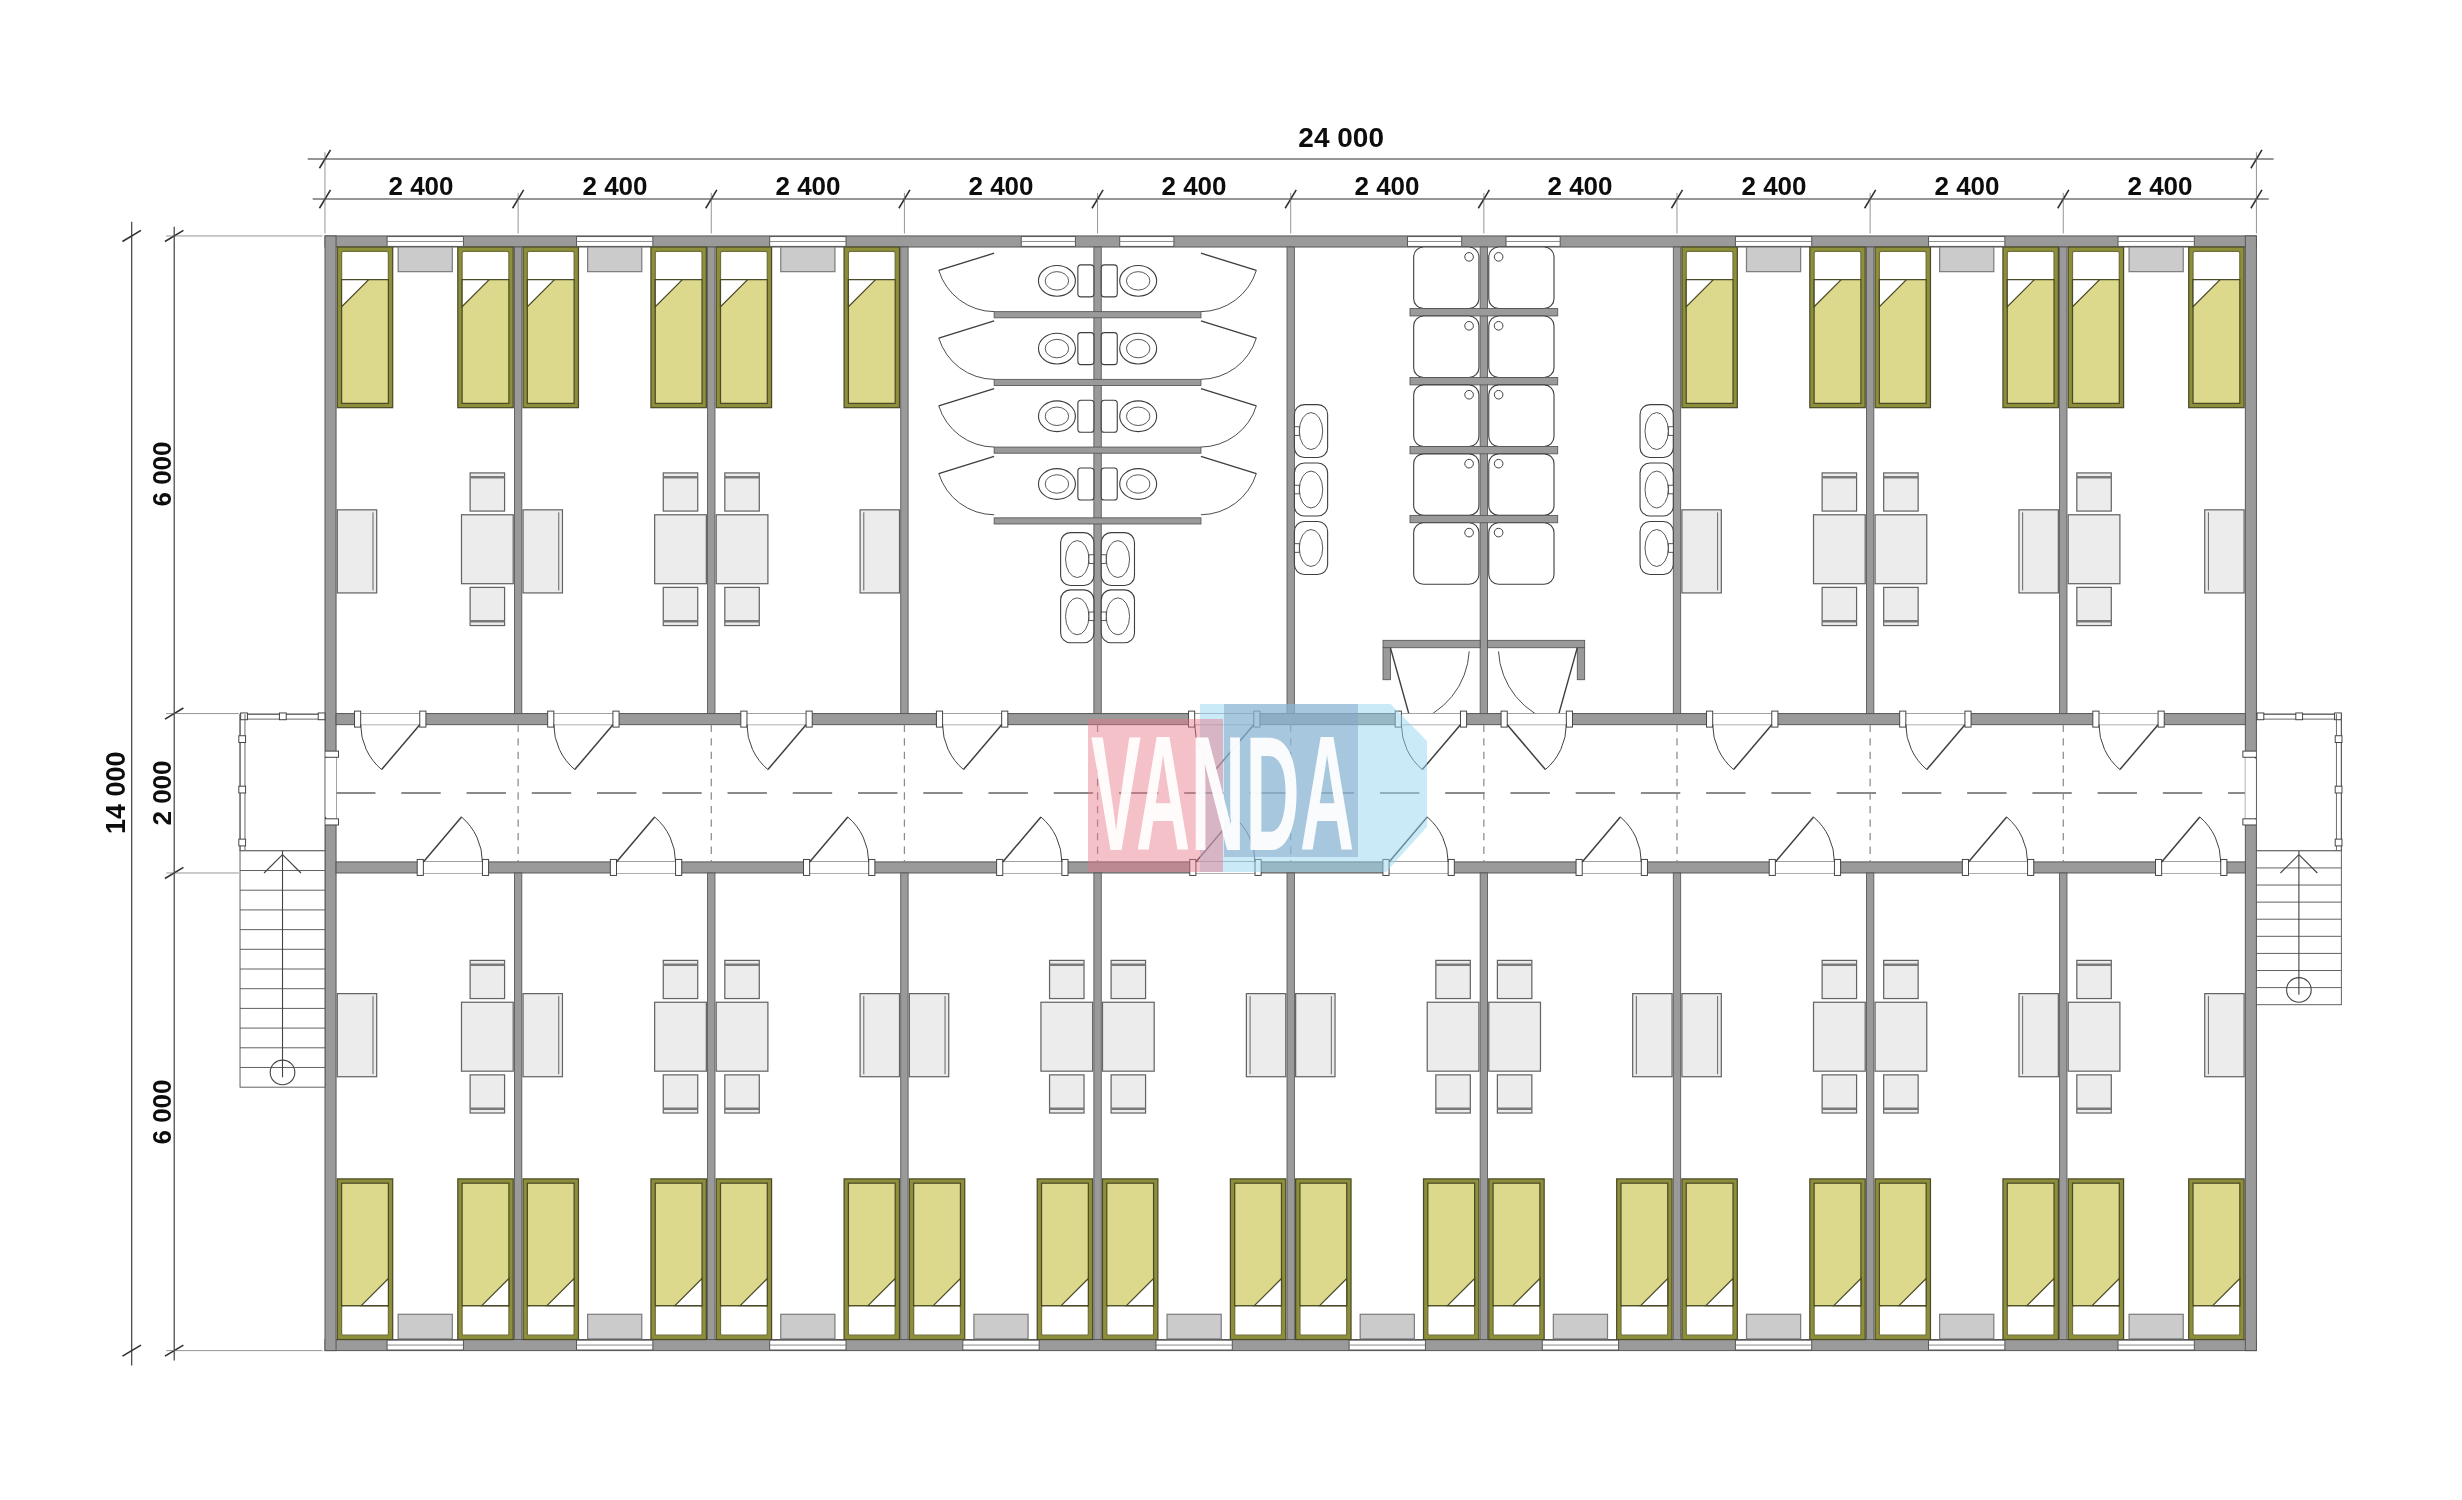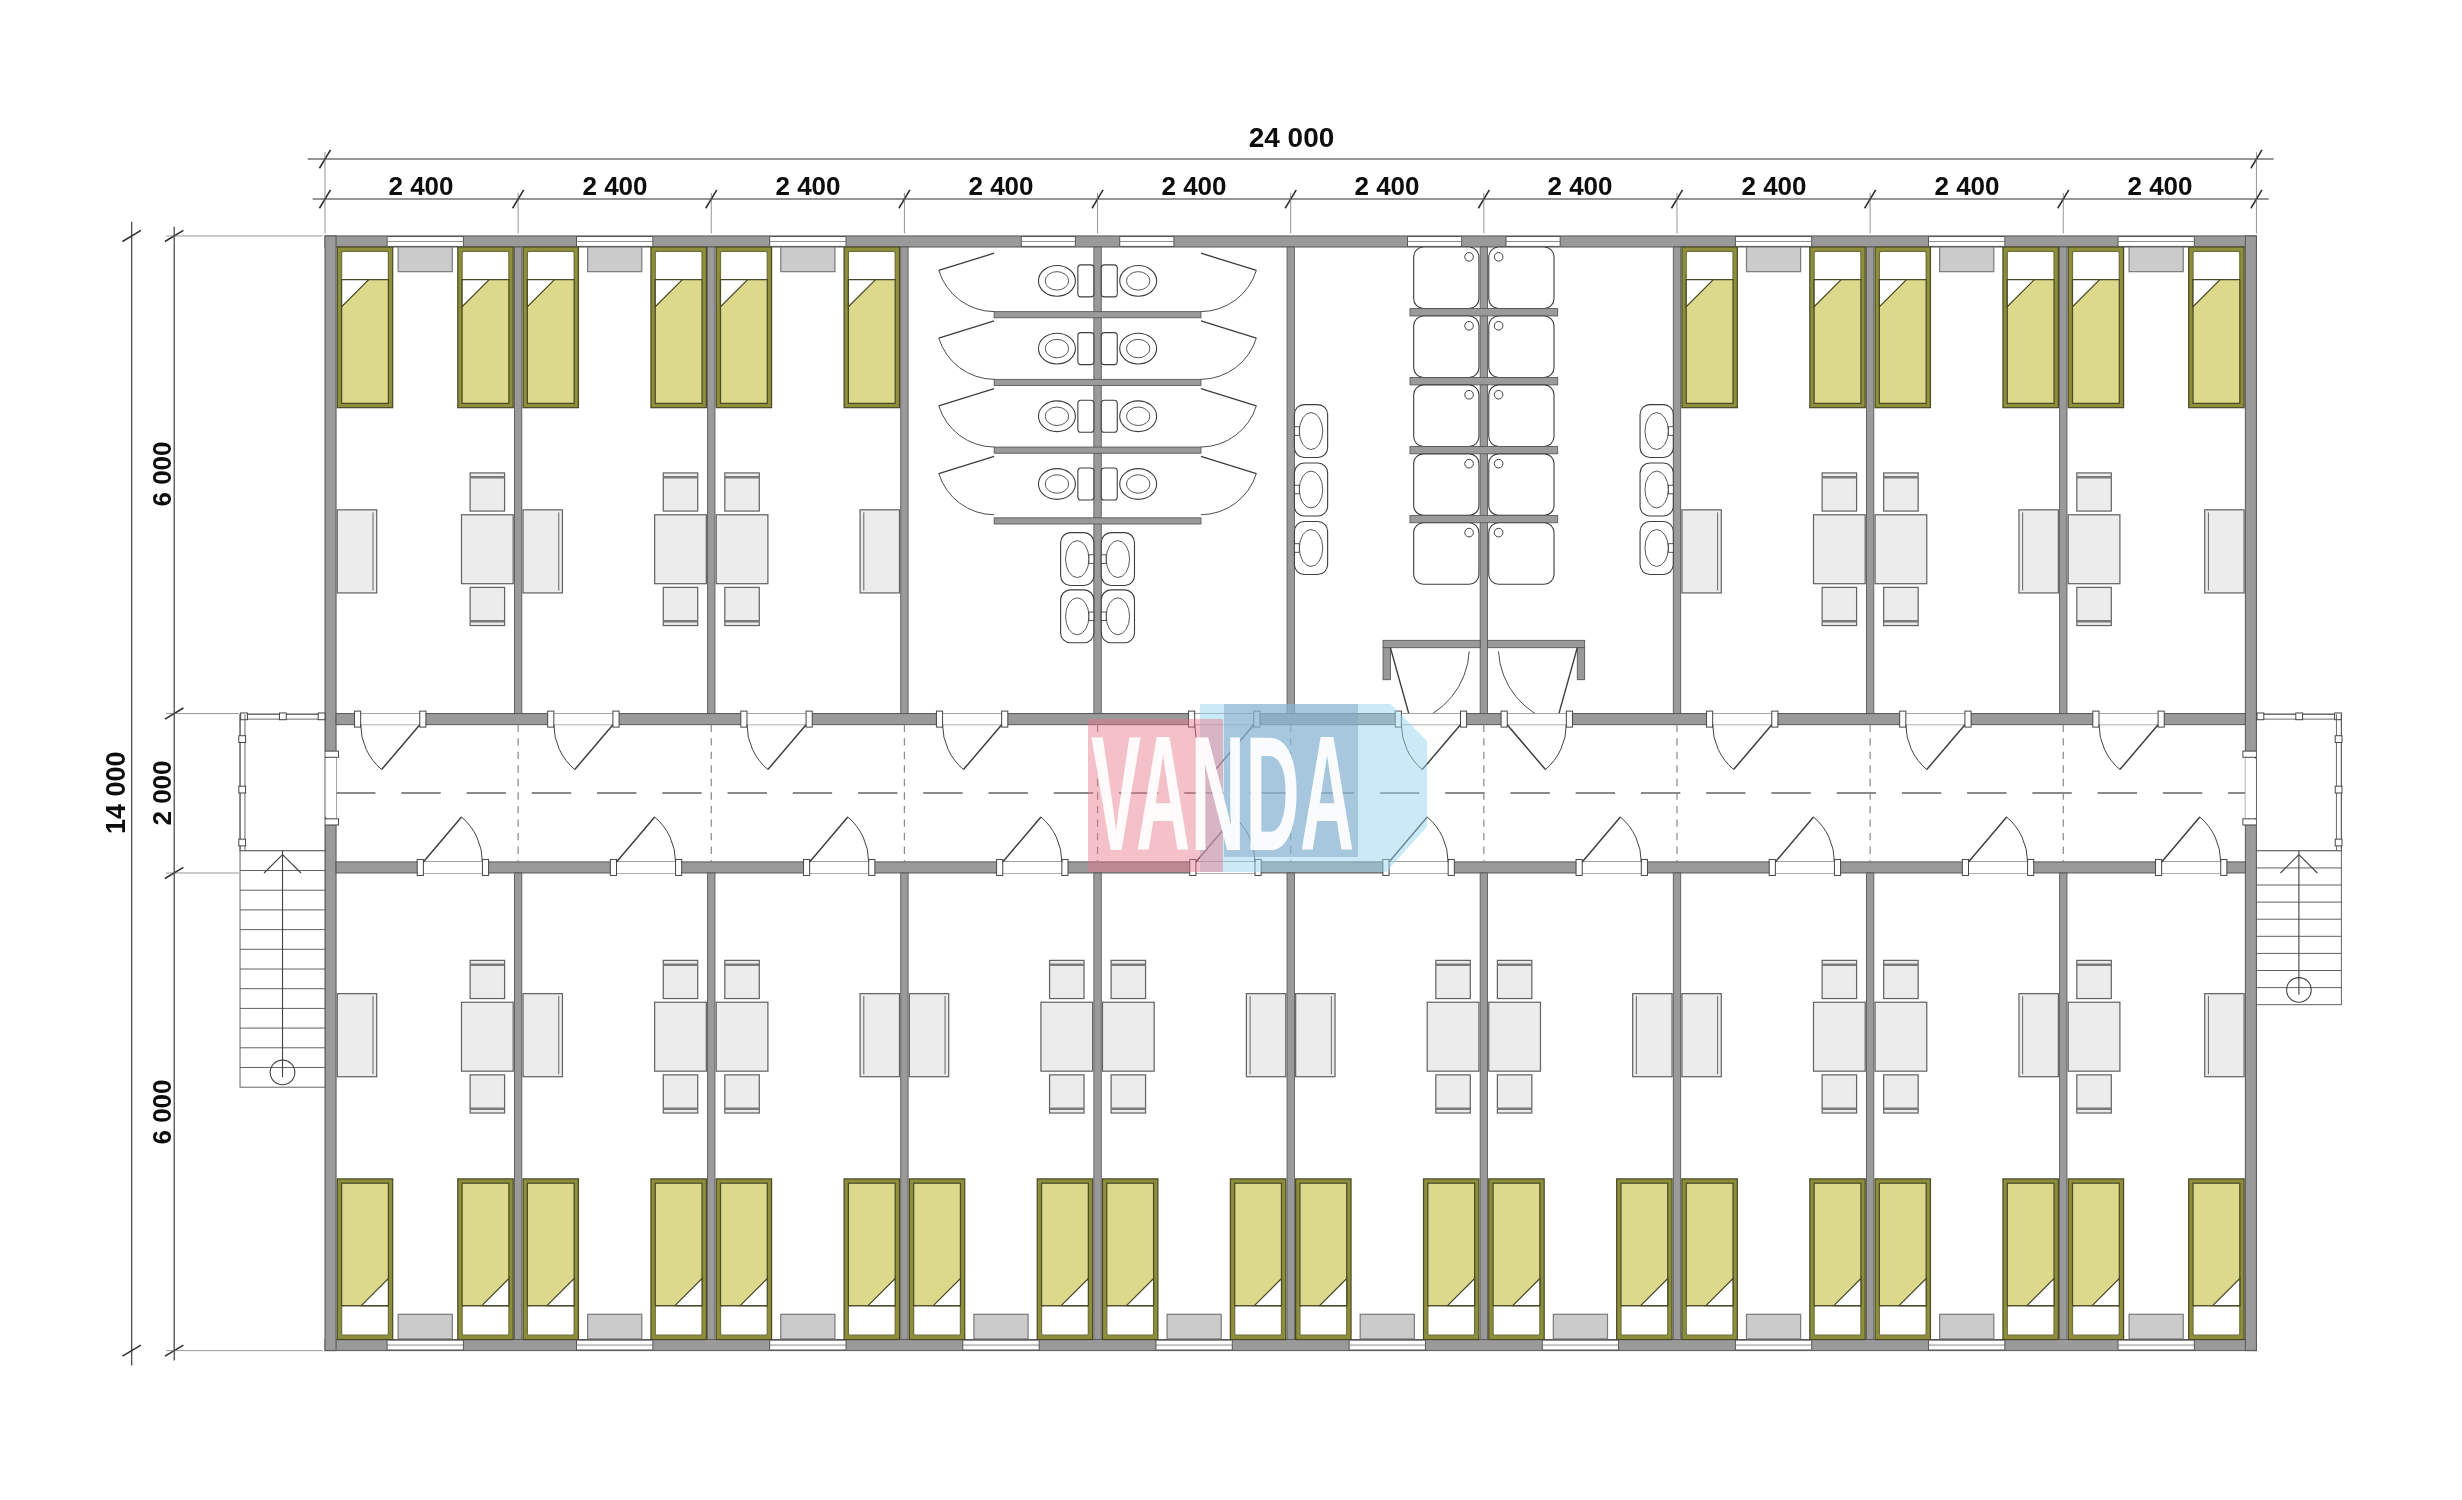--- a/index.html
+++ b/index.html
@@ -658,21 +658,21 @@
       <line x1="388" y1="1159" x2="270" y2="1159" stroke="#6f6f6f" stroke-width="1.2"></line>
       <line x1="388" y1="1418" x2="270" y2="1418" stroke="#6f6f6f" stroke-width="1.2"></line>
       <line x1="524" y1="2194" x2="270" y2="2194" stroke="#6f6f6f" stroke-width="1.2"></line>
     </svg>
 
   <div class="wm wm-light" style="background: rgba(151, 213, 242, 0.5);"></div>
   <div class="wm wm-pink" style="background: rgba(231, 118, 134, 0.45);"></div>
   <div class="wm wm-blue" style="background: rgba(132, 164, 198, 0.5);"></div>
   <div class="wm-text" style="color: rgba(255, 255, 255, 0.93);">VANDA</div>
 
-  <div class="dim-label" style="left:1199px;top:122px;width:185px;font-size:28px;">24 000</div>
+  <div class="dim-label" style="left:1199px;top:122px;width:185px;font-size:28px;text-align:right;">24 000</div>
   <div class="dim-label rot" style="left:49px;top:778px;width:135px;height:29.5px;line-height:29.5px;font-size:27px;">14 000</div>
 
   <div id="top-seg-labels">
       <div class="dim-label" style="left: 372px; top: 171px; width: 98px; font-size: 26px;">2 400</div>
       <div class="dim-label" style="left: 566px; top: 171px; width: 98px; font-size: 26px;">2 400</div>
       <div class="dim-label" style="left: 759px; top: 171px; width: 98px; font-size: 26px;">2 400</div>
       <div class="dim-label" style="left: 952px; top: 171px; width: 98px; font-size: 26px;">2 400</div>
       <div class="dim-label" style="left: 1145px; top: 171px; width: 98px; font-size: 26px;">2 400</div>
       <div class="dim-label" style="left: 1338px; top: 171px; width: 98px; font-size: 26px;">2 400</div>
       <div class="dim-label" style="left: 1531px; top: 171px; width: 98px; font-size: 26px;">2 400</div>

